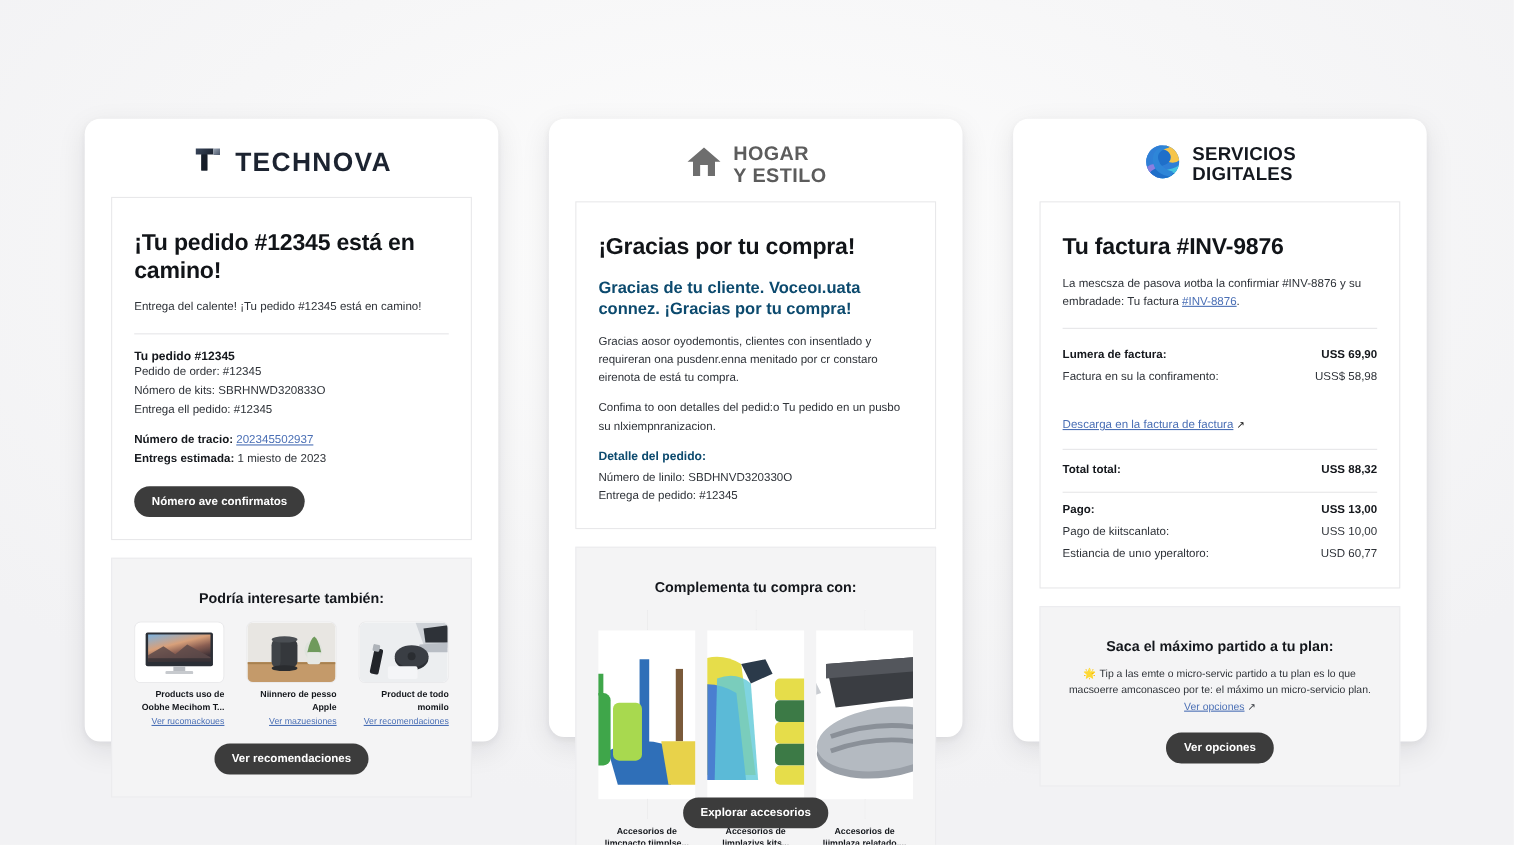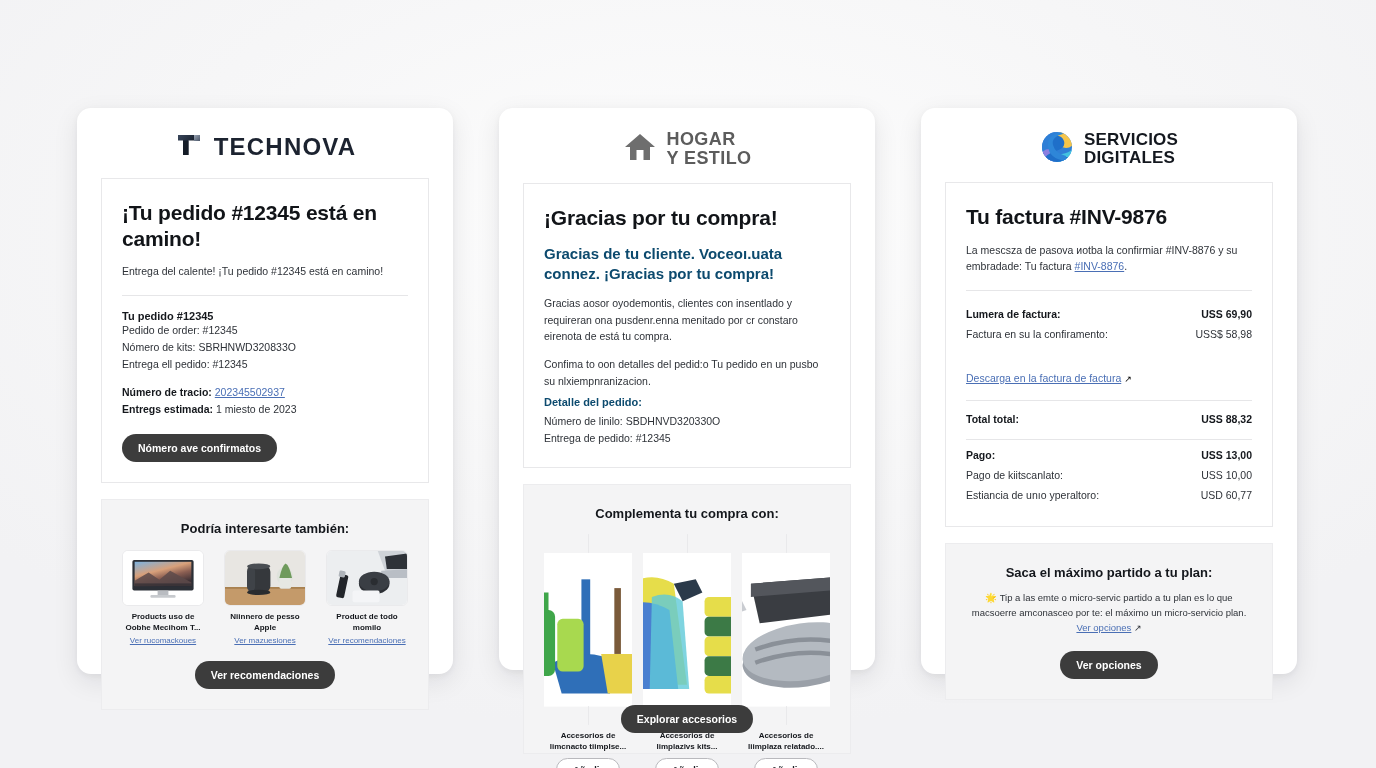--- a/index.html
+++ b/index.html
@@ -40,21 +40,21 @@
   .brand-text { font-weight: 700; letter-spacing: .5px; line-height: 1.08; }
   .brand-1 .brand-text { font-size: 24px; color: #1c2330; letter-spacing: 1.2px; }
   .brand-2 .brand-text { font-size: 18px; color: #5c5c5c; letter-spacing: .4px; }
   .brand-3 .brand-text { font-size: 17px; color: #14181f; letter-spacing: .2px; }
 
   
   .panel {
     border: 1px solid #e8e8ea;
     border-radius: 0;
     background: #fff;
-    padding: 21px 20px 20px 20px;
+    padding: 28px 20px 20px 20px;
   }
   .panel.gray {
     background: #f4f4f5;
     border-color: #ececee;
     text-align: center;
   }
   .panel + .panel { margin-top: 16px; }
 
   h1.headline {
     font-size: 21px; font-weight: 700; color: #111418;
@@ -95,21 +95,21 @@
     border: 1px solid #b9b9bd;
     border-radius: 999px;
     font-size: 9.5px; font-weight: 700;
     padding: 5px 16px; cursor: pointer;
   }
 
   
   .rec-title { font-size: 13px; font-weight: 700; color: #14171c; }
   .rec-grid {
     display: grid; grid-template-columns: repeat(3, 1fr);
-    gap: 20px; margin-top: 14px; text-align: center;
+    gap: 20px; margin-top: 14px; text-align: right;
   }
   .rec-cell { display: flex; flex-direction: column; }
   .rec-thumb {
     width: 100%; height: 56px; border-radius: 6px;
     overflow: hidden; background: #fff;
     border: 1px solid #eaeaec;
     display: block;
   }
   .rec-thumb svg { width: 100%; height: 100%; display: block; }
   .rec-name {
@@ -288,21 +288,21 @@
         <span>HOGAR</span><br>
         <span>Y ESTILO</span>
       </span>
     </div>
 
     <div class="panel">
       <h1 class="headline">¡Gracias por tu compra!</h1>
       <h2 class="subhead">Gracias de tu cliente. Voceoı.uata connez. ¡Gracias por tu compra!</h2>
       <p class="body">Gracias aosor oyodemontis, clientes con insentlado y requireran ona pusdenr.enna menitado por cr constaro eirenota de está tu compra.</p>
       <p class="body">Confima to oon detalles del pedid:o Tu pedido en un pusbo su nlxiempnranizacion.</p>
-      <h2 class="subhead" style="font-size:11px;margin-top:6px;">Detalle del pedido:</h2>
+      <h2 class="subhead" style="font-size:11px;margin-top:12px;">Detalle del pedido:</h2>
       <div class="kv-line" style="margin-top:4px;">Número de linilo: SBDHNVD320330O</div>
       <div class="kv-line">Entrega de pedido: #12345</div>
     </div>
 
     <div class="panel gray">
       <div class="rec-title">Complementa tu compra con:</div>
       <div class="acc-grid">
 
         <div class="acc-cell">
           <span class="acc-thumb">

